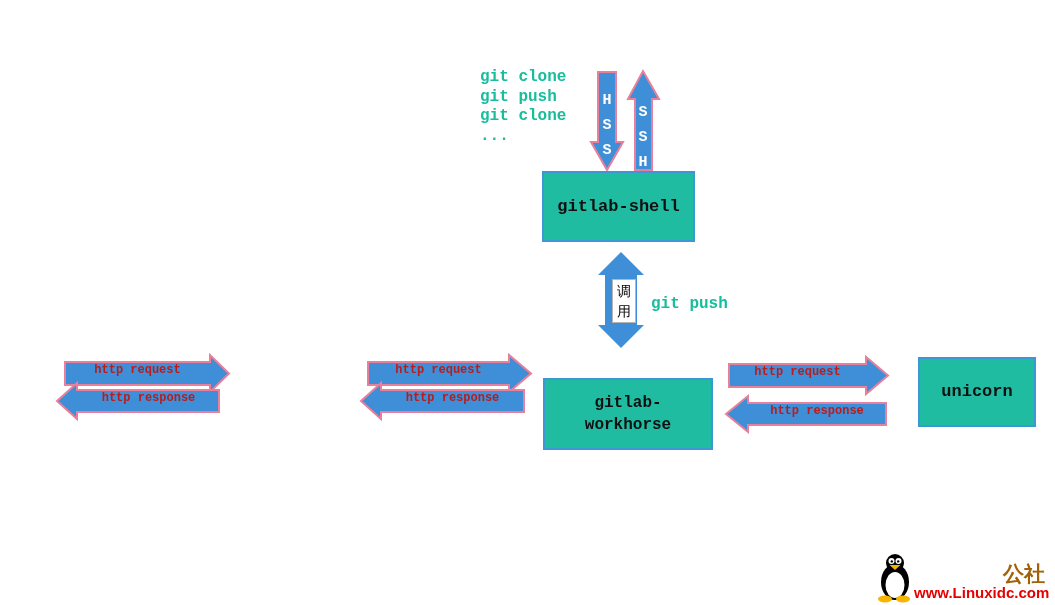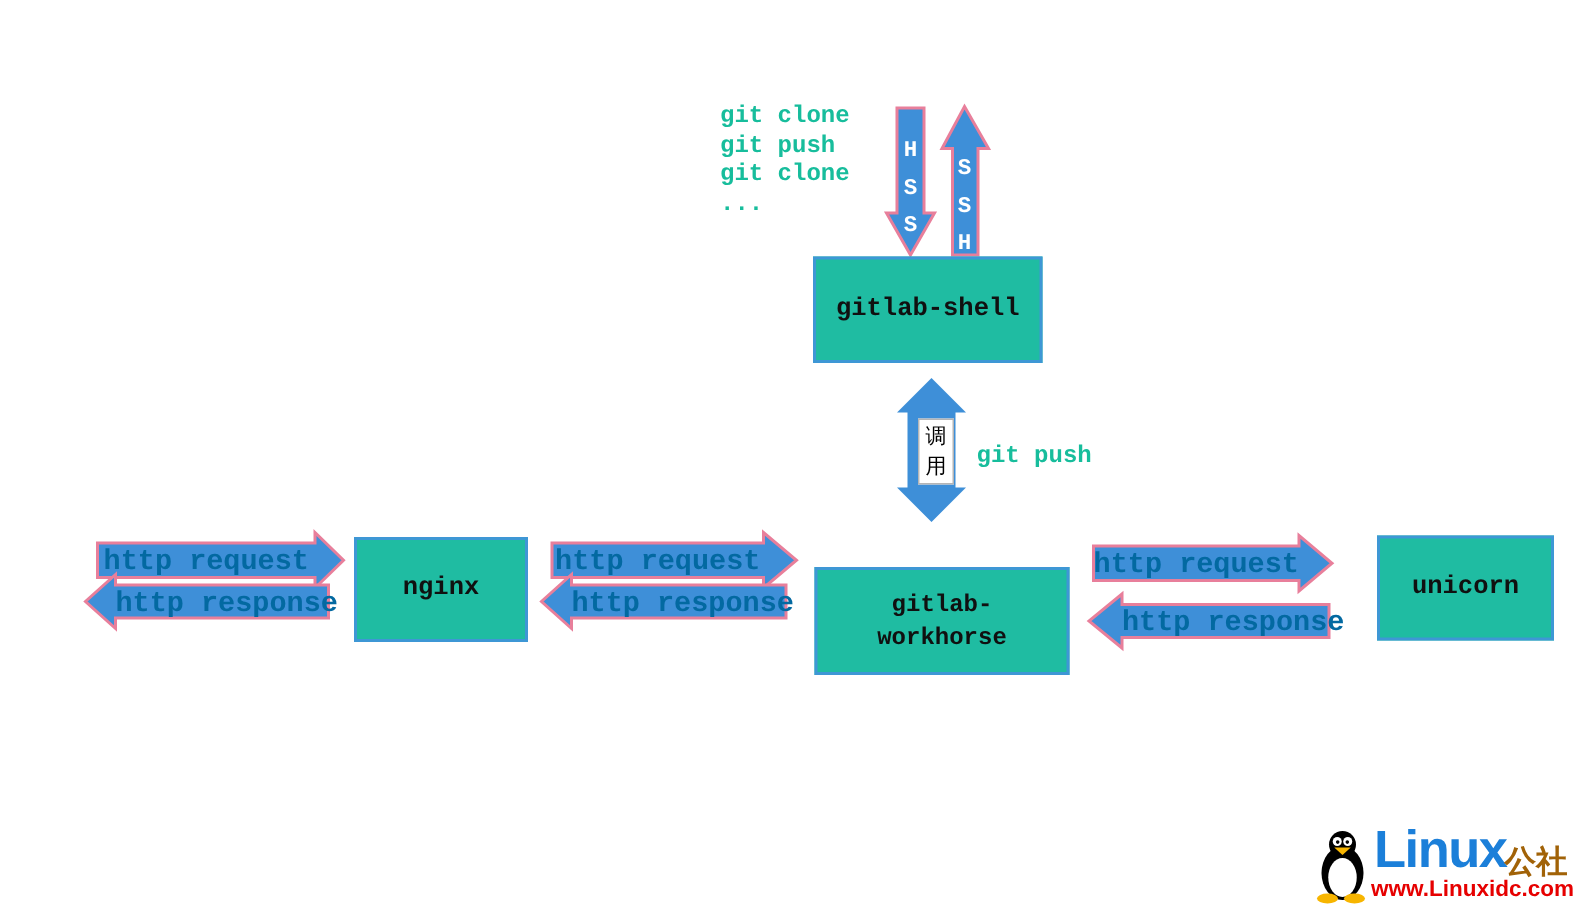--- a/index.html
+++ b/index.html
@@ -13,21 +13,21 @@
   
   .box {
     position:absolute; background:#1FBCA2; border:2px solid #3E97D5;
     display:flex; flex-direction:column; align-items:center; justify-content:center;
     color:#101010; font-weight:bold; font-size:17px; line-height:22px;
     box-sizing:border-box; text-align:center;
   }
 
   
   .arrowtext {
-    position:absolute; color:#0369a1; font-weight:bold; font-size:19px;
+    position:absolute; color:#b91c1c; font-weight:bold; font-size:12px;
     text-align:center; white-space:nowrap;
   }
 
   .green { color:#17BD9C; font-weight:bold; }
 
   .cmdlist { position:absolute; left:480px; top:68px; font-size:16px; line-height:19.5px; }
   .cmdlist span { display:block; }
 
   .vletters {
     position:absolute; width:34px; display:flex; flex-direction:column; align-items:center;
@@ -106,23 +106,20 @@
   <div class="vletters" style="left:626px; top:100px;">
     <span>S</span>
     <span>S</span>
     <span>H</span>
   </div>
 
   <div class="box" style="left:542px; top:171px; width:153px; height:71px;">
     <span>gitlab-shell</span>
   </div>
 
-  <div class="box" style="left:236px; top:358px; width:116px; height:70px;">
-    <span>nginx</span>
-  </div>
 
   <div class="box" style="left:543px; top:358px; width:170px; height:72px; font-size:16px;margin-top:20px;">
     <span>gitlab-</span>
     <span>workhorse</span>
   </div>
 
   <div class="box" style="left:902px; top:357px; width:118px; height:70px;margin-left:16px;">
     <span>unicorn</span>
   </div>
 
@@ -146,18 +143,17 @@
       <circle cx="21" cy="10" r="9" fill="#000000"></circle>
       <ellipse cx="21" cy="32" rx="9.5" ry="13" fill="#ffffff"></ellipse>
       <circle cx="17.5" cy="8" r="3" fill="#ffffff"></circle>
       <circle cx="24.5" cy="8" r="3" fill="#ffffff"></circle>
       <circle cx="17.8" cy="8.4" r="1.2" fill="#000000"></circle>
       <circle cx="24.2" cy="8.4" r="1.2" fill="#000000"></circle>
       <polygon points="15.5,12 26.5,12 21,17" fill="#F7B500"></polygon>
       <ellipse cx="11" cy="46" rx="7" ry="3.4" fill="#F7B500"></ellipse>
       <ellipse cx="29" cy="46" rx="7" ry="3.4" fill="#F7B500"></ellipse>
     </svg>
-    <span class="brand">Linux</span>
     <span class="suffix">公社</span>
     <span class="url">www.Linuxidc.com</span>
   </div>
 
 </div>
 
 </body></html>

